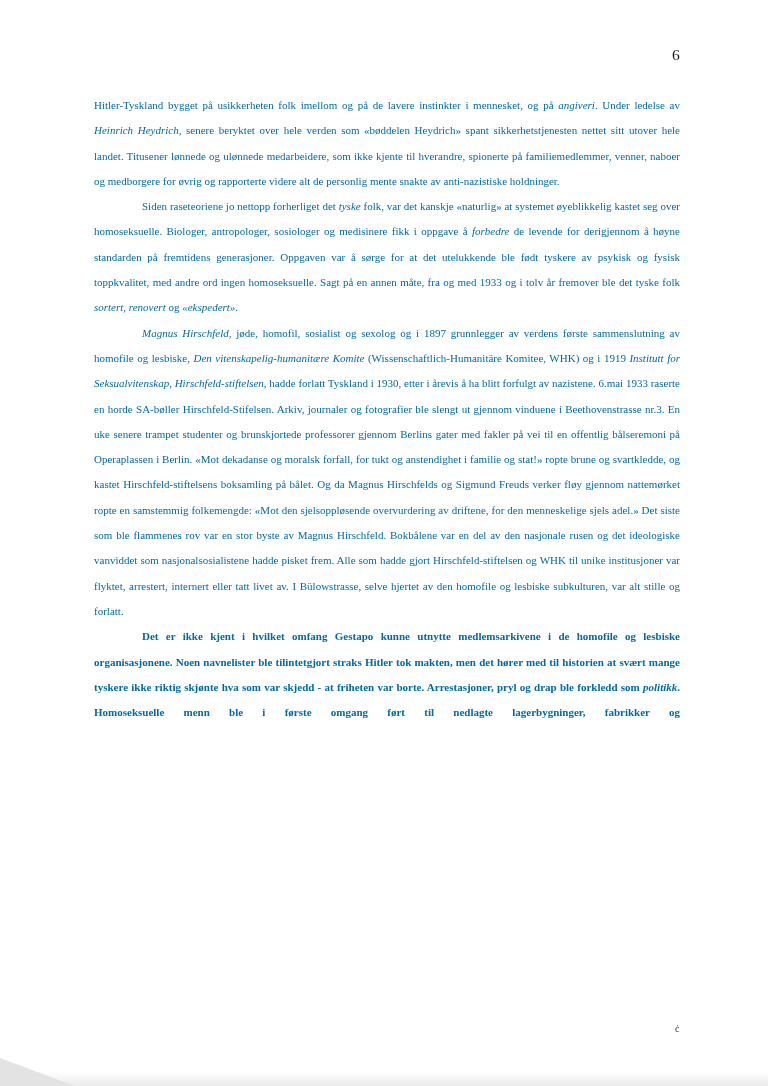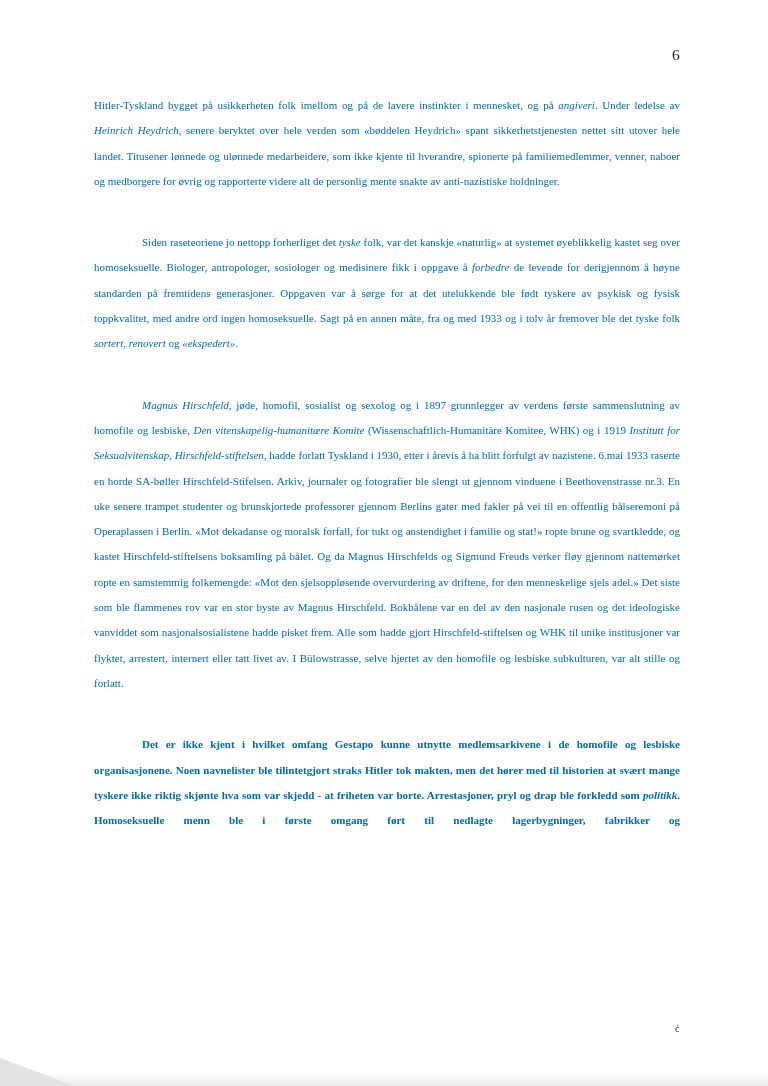--- a/index.html
+++ b/index.html
@@ -1,20 +1,20 @@
 <!DOCTYPE html>
 <html><head>
 <meta charset="utf-8">
 <style>
   html, body { margin:0; padding:0; }
   body { width:768px; height:1086px; background:#ffffff; position:relative; overflow:hidden; }
   .page-number { position:absolute; top:46px; left:672px; font-family:"Liberation Serif", serif; font-size:15.5px; color:#1a1a1a; }
   .body-text { position:absolute; top:93px; left:94px; width:586px; font-family:"Liberation Serif", serif; font-size:11px; line-height:25.3px; color:#0369a1; text-align:justify; }
   .para { margin:0; }
-  .para.indent { text-indent:48px;margin-top:36px; }
+  .para.indent { text-indent:48px; }
   .para:last-child { text-align:justify; text-align-last:justify;font-weight:bold; }
   em { font-style:italic; }
   .mark { position:absolute; top:1023px; left:675px; font-family:"Liberation Serif", serif; font-size:10px; color:#333; }
   .scan-shadow { position:absolute; left:0; bottom:0; width:768px; height:14px; background:linear-gradient(#ffffff, #ebebeb); }
   .scan-corner { position:absolute; left:0; bottom:0; width:0; height:0; border-left:75px solid #e3e3e3; border-top:28px solid transparent; }
 </style>
 </head>
 <body>
 
 <div class="page-number">6</div>

